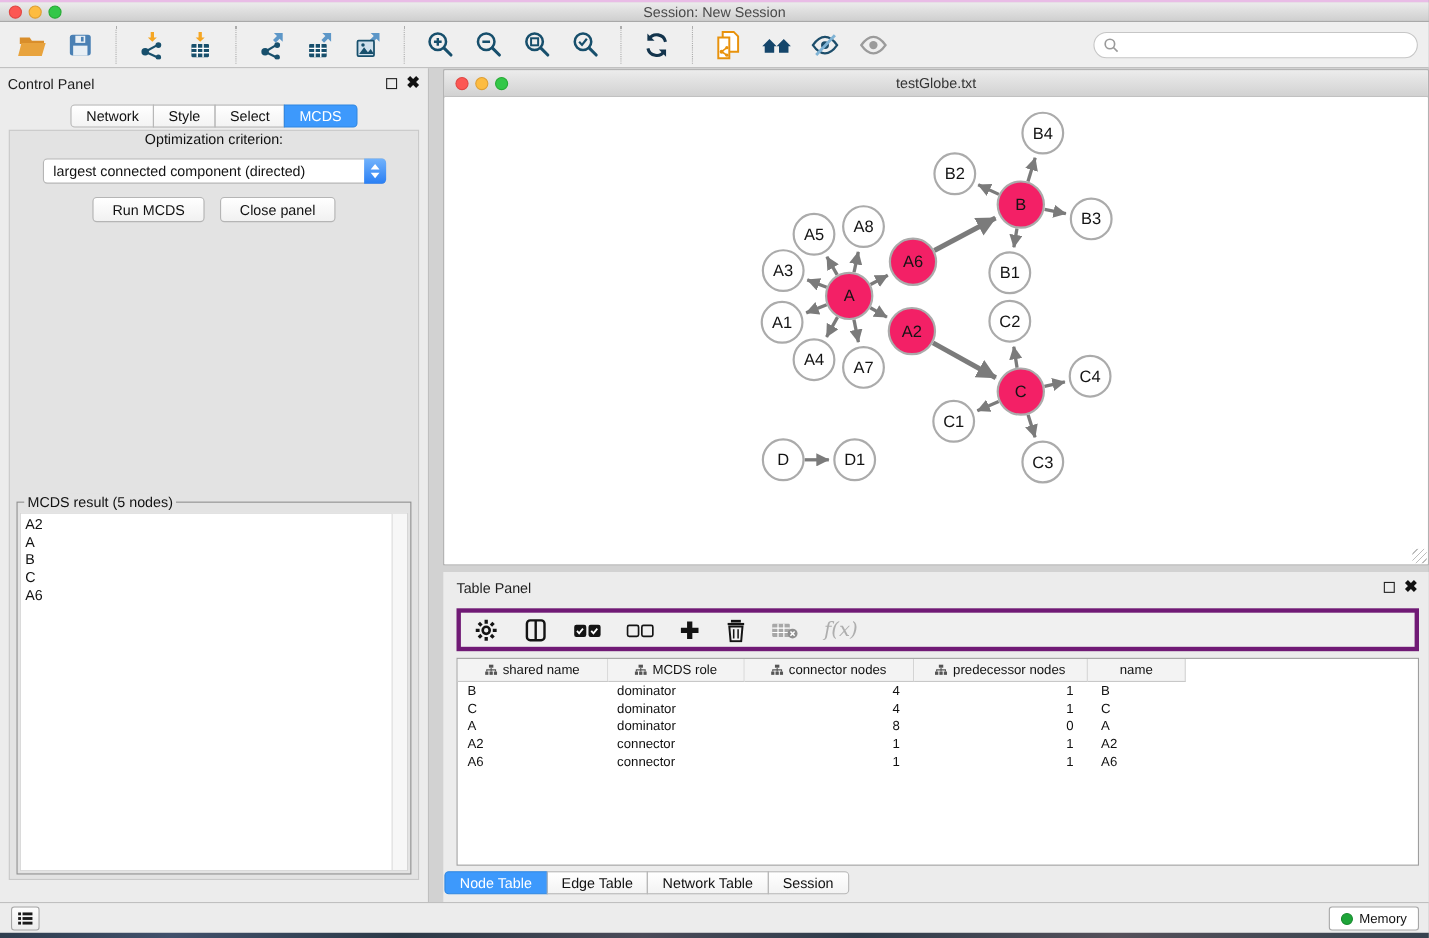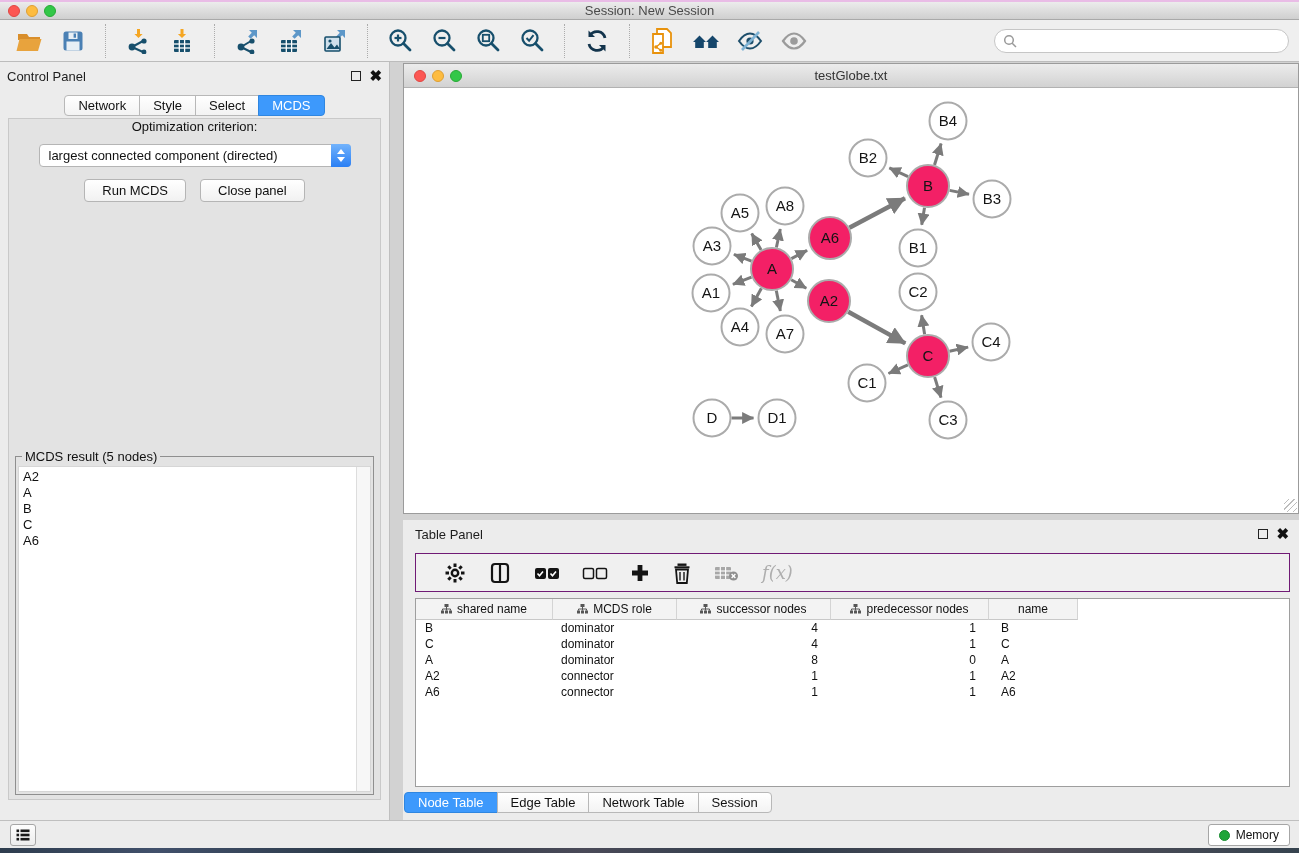--- a/index.html
+++ b/index.html
@@ -76,22 +76,22 @@
   .nw-titlebar{position:relative;height:24px;background:linear-gradient(#ececec,#d2d2d2);border-bottom:1px solid #b2b2b2;
     display:flex;align-items:center;justify-content:center}
   .nw-titlebar .traffic{left:10px}
   .nw-titlebar .title{font-size:13px;color:#333}
   .net-canvas{position:absolute;left:0;top:25px;right:0;bottom:0;background:#fff}
   .grip{position:absolute;right:1px;bottom:1px;width:13px;height:13px;
     background:repeating-linear-gradient(135deg,transparent 0 3px,#bdbdbd 3px 4px)}
 
   
   .table-panel{position:absolute;left:0;top:458px;width:896px;height:300px;background:#ececec}
-  .tp-toolbar{position:absolute;left:12px;right:9px;top:33px;height:39px;background:#f0f0f0;border:1px solid #701a75;
-    display:flex;align-items:center;padding-left:28px;gap:22px}
+  .tp-toolbar{position:absolute;left:12px;right:9px;top:33px;height:39px;background:#f0f0f0;border:4px solid #701a75;
+    display:flex;align-items:center;padding-left:12px;gap:22px}
   .ttbtn{background:none;border:none;display:flex;align-items:center;justify-content:center;cursor:pointer;padding:0}
   .fx{font-family:"DejaVu Serif",serif;font-style:italic;font-size:18px;color:#aeaeae}
   .tp-table{position:absolute;left:12px;right:9px;top:78px;bottom:33px;background:#fff;border:1px solid #9e9e9e;overflow:hidden}
   .thead,.trow{display:grid;grid-template-columns:137px 124px 154px 158px 89px 1fr}
   .thead{height:21px}
   .hcell{background:#f3f3f3;border-right:1px solid #d4d4d4;border-bottom:1px solid #c8c8c8;
     display:flex;align-items:center;justify-content:center;gap:5px;font-size:12px;color:#111;cursor:pointer}
   .hcell.filler{background:transparent;border:none;cursor:default}
   .trow{height:16px;font-size:12px;color:#111;cursor:pointer}
   .tcell{display:flex;align-items:center;overflow:hidden;white-space:nowrap}
@@ -508,21 +508,21 @@
               <span>MCDS role</span>
             </div>
             <div class="hcell">
               <svg width="11" height="10" viewBox="0 0 11 10">
                   <rect x="3.5" y="0" width="4" height="3" fill="#555"></rect>
                   <rect x="0" y="6.5" width="3" height="3" fill="#555"></rect>
                   <rect x="4" y="6.5" width="3" height="3" fill="#555"></rect>
                   <rect x="8" y="6.5" width="3" height="3" fill="#555"></rect>
                   <path d="M5.5 3v2M1.5 6.5V5h8v1.5M5.5 5v1.5" stroke="#555" fill="none"></path>
                 </svg>
-              <span>successor nodes</span>
+              <span>connector nodes</span>
             </div>
             <div class="hcell">
               <svg width="11" height="10" viewBox="0 0 11 10">
                   <rect x="3.5" y="0" width="4" height="3" fill="#555"></rect>
                   <rect x="0" y="6.5" width="3" height="3" fill="#555"></rect>
                   <rect x="4" y="6.5" width="3" height="3" fill="#555"></rect>
                   <rect x="8" y="6.5" width="3" height="3" fill="#555"></rect>
                   <path d="M5.5 3v2M1.5 6.5V5h8v1.5M5.5 5v1.5" stroke="#555" fill="none"></path>
                 </svg>
               <span>predecessor nodes</span>

